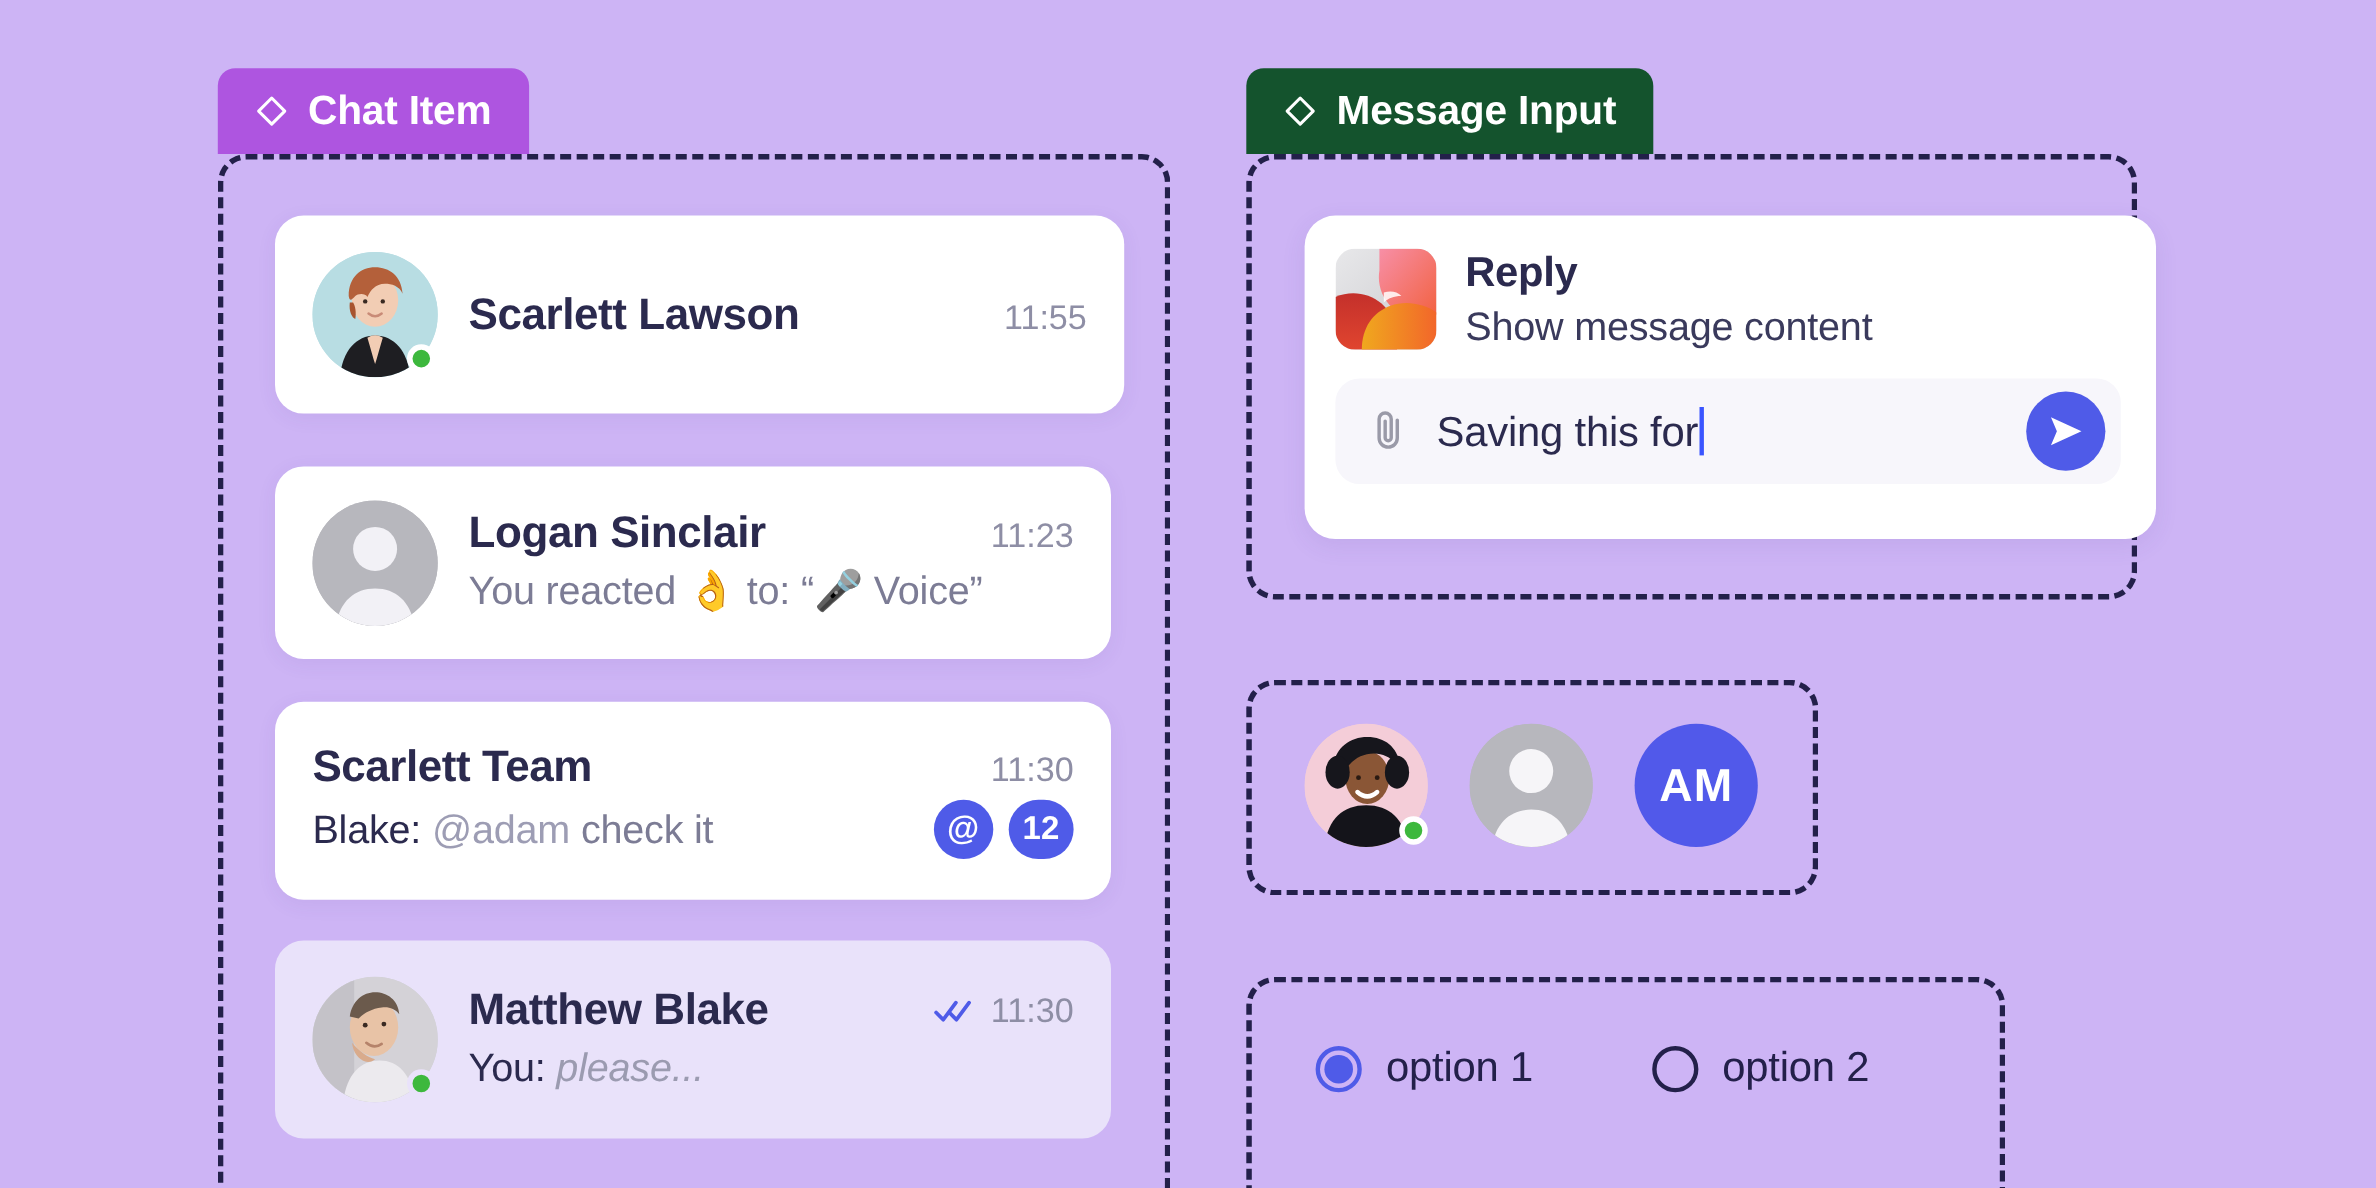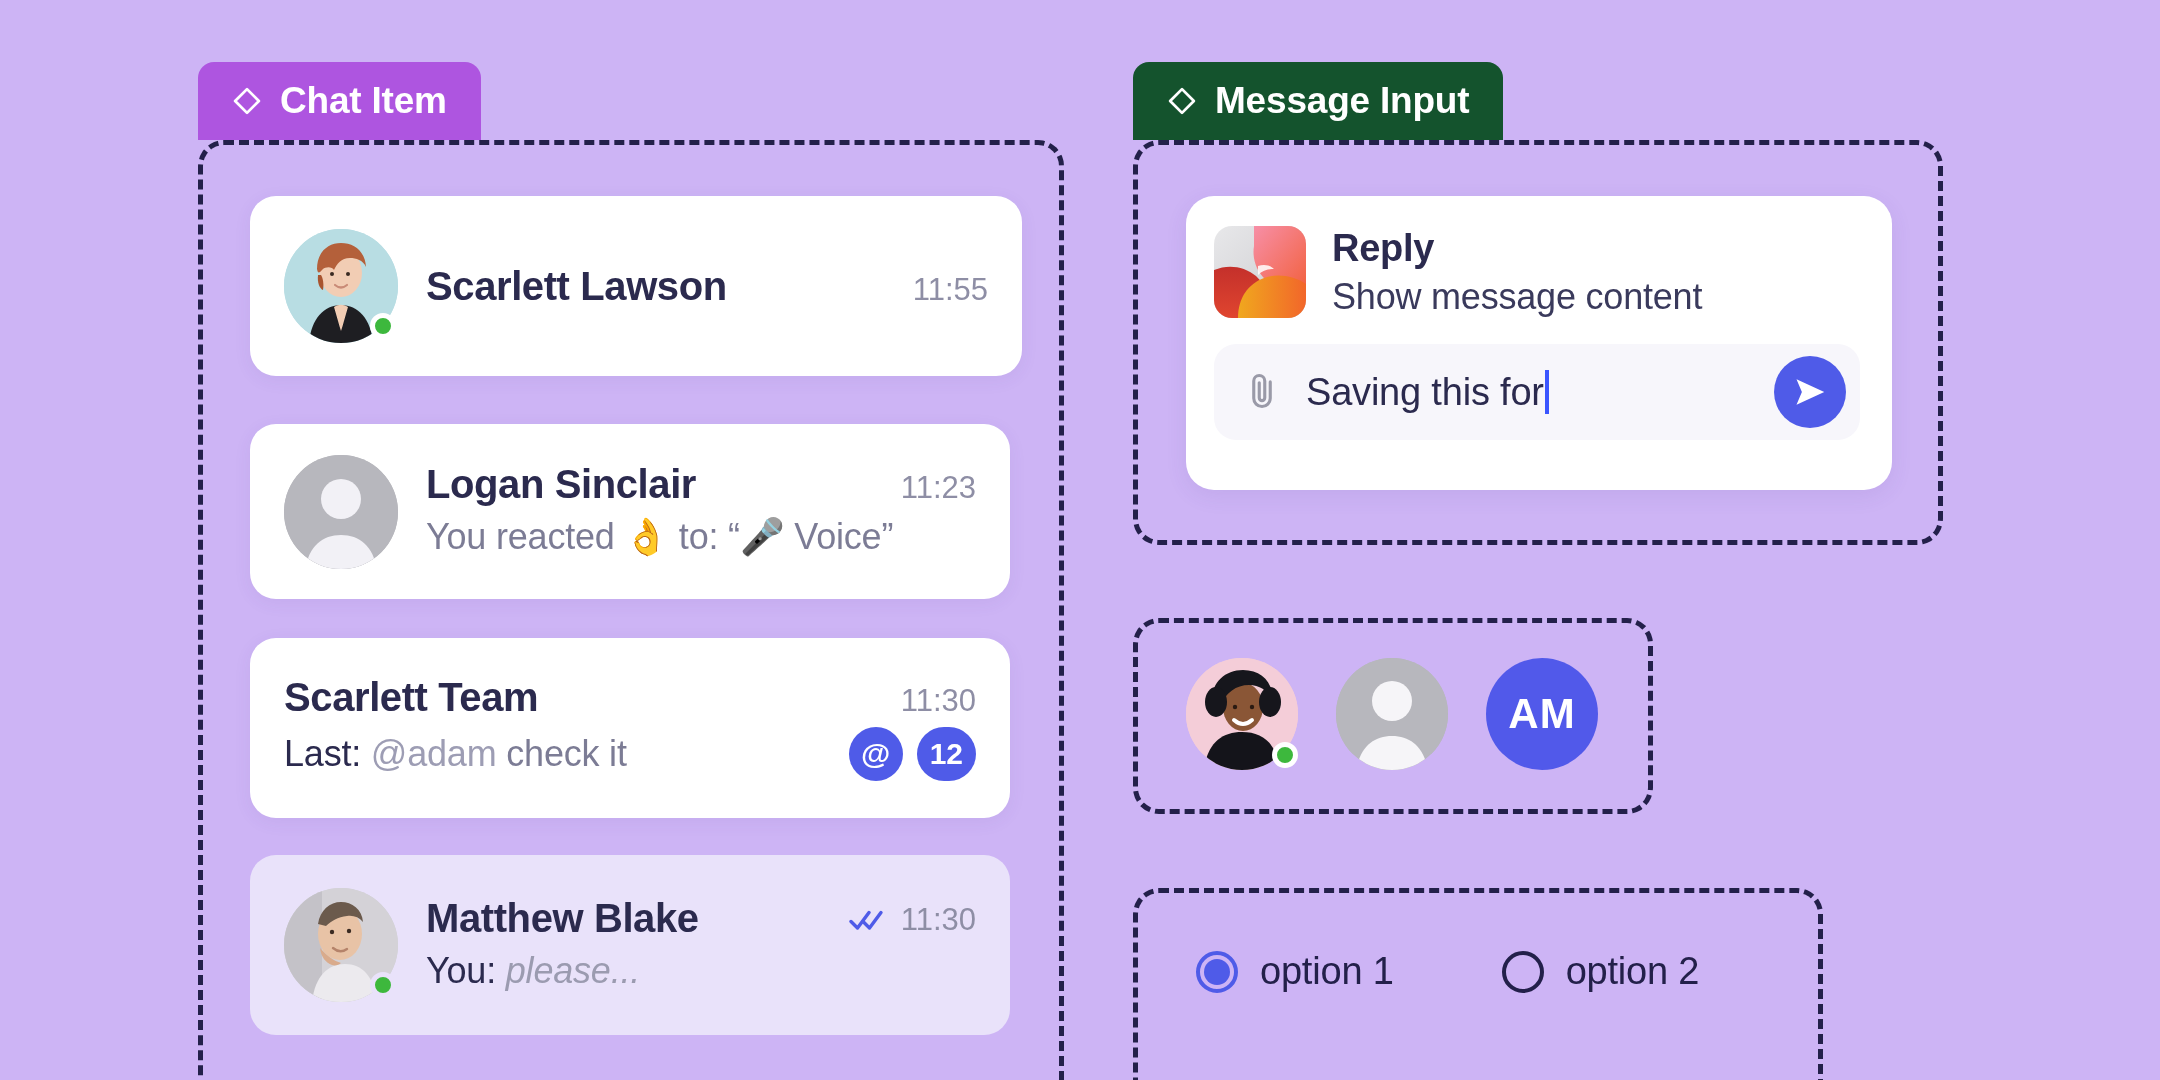--- a/index.html
+++ b/index.html
@@ -223,21 +223,21 @@
 
   <div class="chat-row" style="left:250px; top:638px; width:760px; height:180px;">
     <div class="row-body">
       <div class="row-top">
         <span class="row-name">Scarlett Team</span>
         <span class="row-meta">
           <span class="row-time">11:30</span>
         </span>
       </div>
       <div class="row-bottom">
-        <span class="row-msg"><span class="strong">Last: </span><span class="mention">@adam</span><span> check it</span></span>
+        <span class="row-msg"><span class="strong">Blake: </span><span class="mention">@adam</span><span> check it</span></span>
         <span class="row-badges">
           <span class="pill circle">@</span>
           <span class="pill">12</span>
         </span>
       </div>
     </div>
   </div>
 
   <div class="chat-row muted" style="left:250px; top:855px; width:760px; height:180px;">
     <div class="avatar-wrap">
@@ -275,21 +275,21 @@
 
   <div class="badge-tab navy" style="left:1133px; top:62px;">
     <svg class="diamond-ico" viewBox="0 0 24 24">
       <path d="M12 2.5 21.5 12 12 21.5 2.5 12Z" fill="none" stroke="#ffffff" stroke-width="2.2" stroke-linejoin="round"></path>
     </svg>
     <span>Message Input</span>
   </div>
 
   <div class="dashed" style="left:1133px; top:140px; width:810px; height:405px;"></div>
 
-  <div class="input-card" style="left:1186px; top:196px; width:706px; height:294px;padding-left:28px;">
+  <div class="input-card" style="left:1186px; top:196px; width:774px; height:294px;padding-left:28px;">
     <div class="reply-head">
       <div class="reply-thumb">
         <svg viewBox="0 0 92 92" width="92" height="92">
           <defs>
             <linearGradient id="g1" x1="0" y1="0" x2="1" y2="1">
               <stop offset="0" stop-color="#e8e8ea"></stop>
                 <stop offset="1" stop-color="#c9c9cd"></stop>
             </linearGradient>
             <linearGradient id="g2" x1="0" y1="0" x2="1" y2="1">
               <stop offset="0" stop-color="#f78fa7"></stop>

